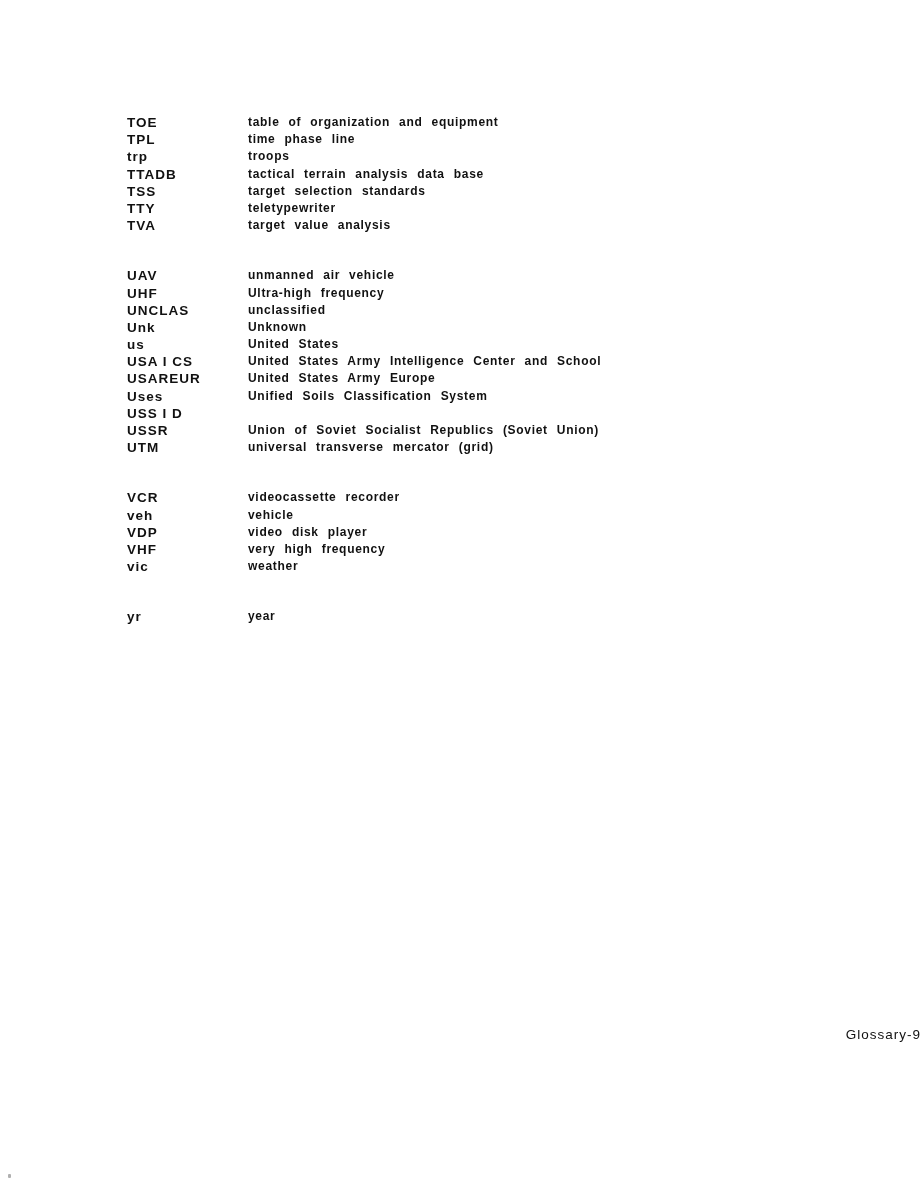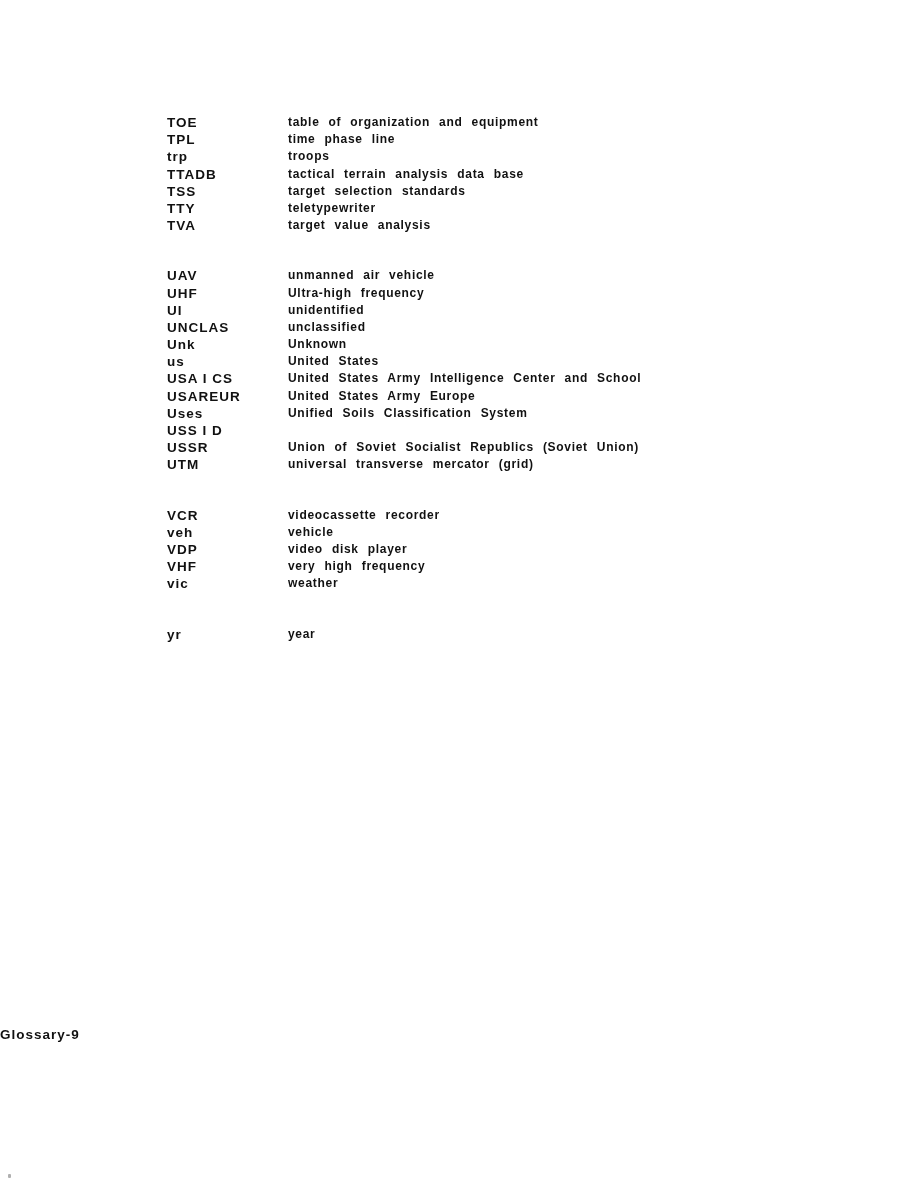--- a/index.html
+++ b/index.html
@@ -14,21 +14,20 @@
     background: #ffffff;
     overflow: hidden;
     font-family: "Liberation Sans", "DejaVu Sans", sans-serif;
     color: #111111;
   }
   .content {
     position: absolute;
     top: 114px;
     left: 127px;
     width: 700px;
-    margin-left: 40px;
   }
   .section {
     margin-bottom: 33px;
   }
   .row {
     display: flex;
     height: 17.2px;
     line-height: 17.2px;
     white-space: nowrap;
   }
@@ -42,23 +41,23 @@
     font-size: 12px;
     font-weight: 700;
     letter-spacing: 0.7px;
     word-spacing: 5px;
   }
   .footer {
     position: absolute;
     top: 1027px;
     left: 0;
     width: 100%;
-    text-align: left;
+    text-align: right;
     font-size: 13.5px;
-    font-weight: 700;
+    font-weight: 400;
     letter-spacing: 1px;
   }
   .speck {
     position: absolute;
     left: 8px;
     top: 1174px;
     width: 3px;
     height: 4px;
     background: #b0b0b0;
     border-radius: 1px;
@@ -101,24 +100,20 @@
         </div>
       </div>
       <div class="section">
         <div class="row">
           <span class="abbr">UAV</span>
           <span class="def">unmanned air vehicle</span>
         </div>
         <div class="row">
           <span class="abbr">UHF</span>
           <span class="def">Ultra-high frequency</span>
-        </div>
-        <div class="row">
-          <span class="abbr">UI</span>
-          <span class="def">unidentified</span>
         </div>
         <div class="row">
           <span class="abbr">UNCLAS</span>
           <span class="def">unclassified</span>
         </div>
         <div class="row">
           <span class="abbr">Unk</span>
           <span class="def">Unknown</span>
         </div>
         <div class="row">

